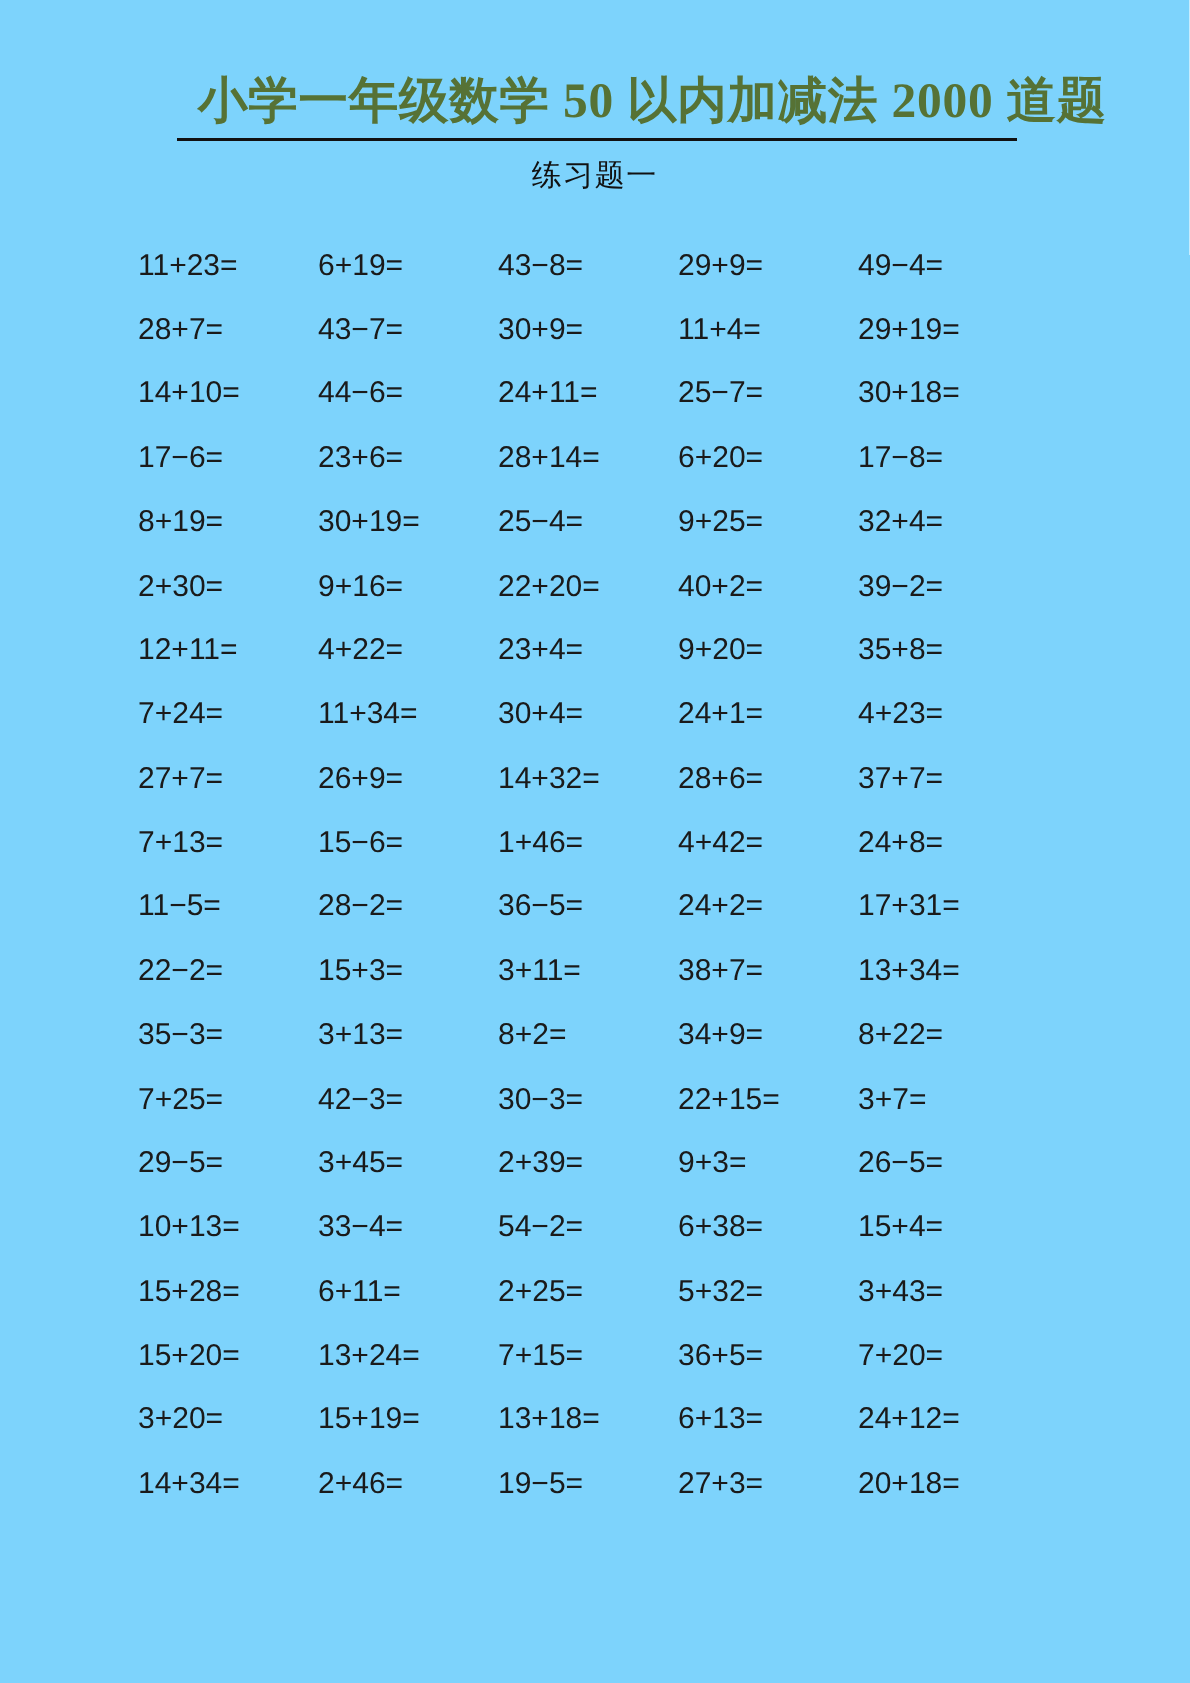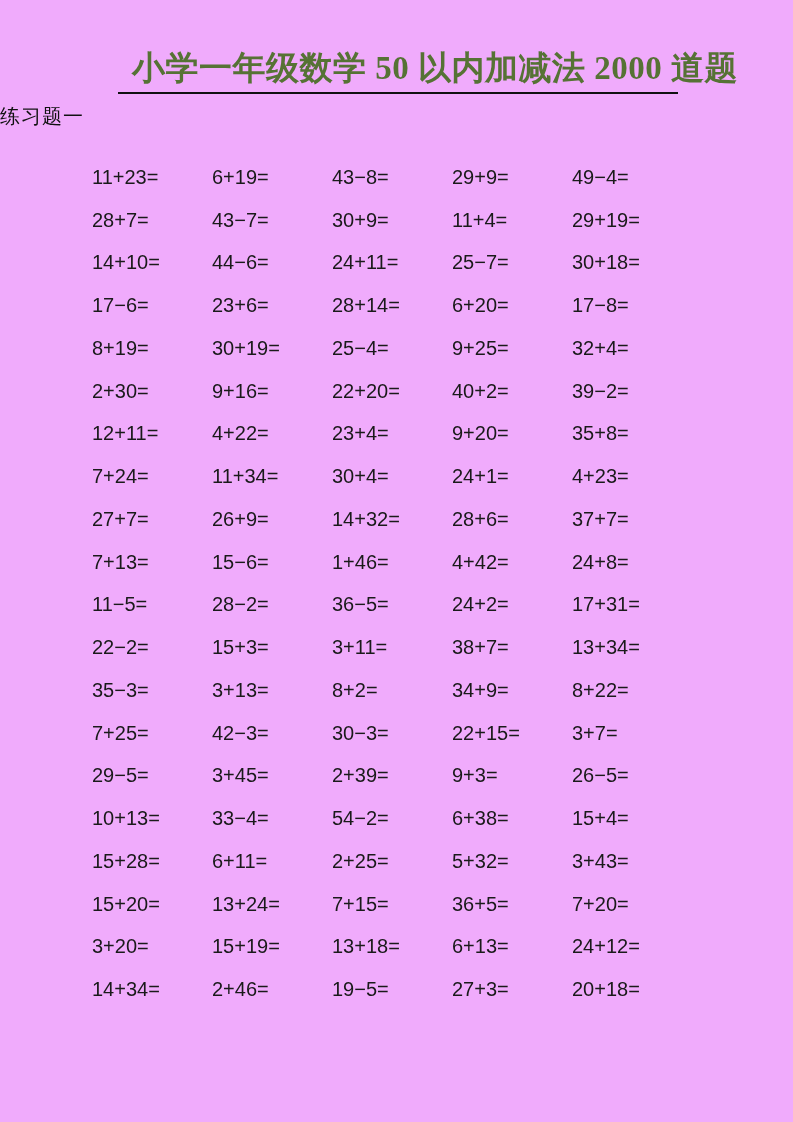--- a/index.html
+++ b/index.html
@@ -4,21 +4,21 @@
 <style>
   html, body {
     margin: 0;
     padding: 0;
     background: #ffffff;
   }
   .page {
     position: relative;
     width: 793px;
     height: 1122px;
-    background: #f0abfc;
+    background: #7dd3fc;
     overflow: hidden;
     font-family: "Liberation Sans", "DejaVu Sans", sans-serif;
   }
   .header-block {
     width: 560px;
     margin: 50px 0 0 118px;
     padding-bottom: 4px;
     border-bottom: 2px solid #111111;
     text-align: center;
   }
@@ -27,20 +27,21 @@
     font-family: "Liberation Serif", "DejaVu Serif", serif;
     font-weight: bold;
     font-size: 33px;
     line-height: 1.15;
     letter-spacing: 0.5px;
     text-indent: 14px;
     white-space: nowrap;
   }
   .subtitle {
     margin-top: 9px;
+    text-align: center;
     font-size: 20px;
     color: #111111;
     letter-spacing: 1px;
   }
   .grid {
     margin-left: 92px;
     margin-top: 26px;
     display: grid;
     grid-template-columns: repeat(5, 120px);
     grid-auto-rows: 42.75px;

